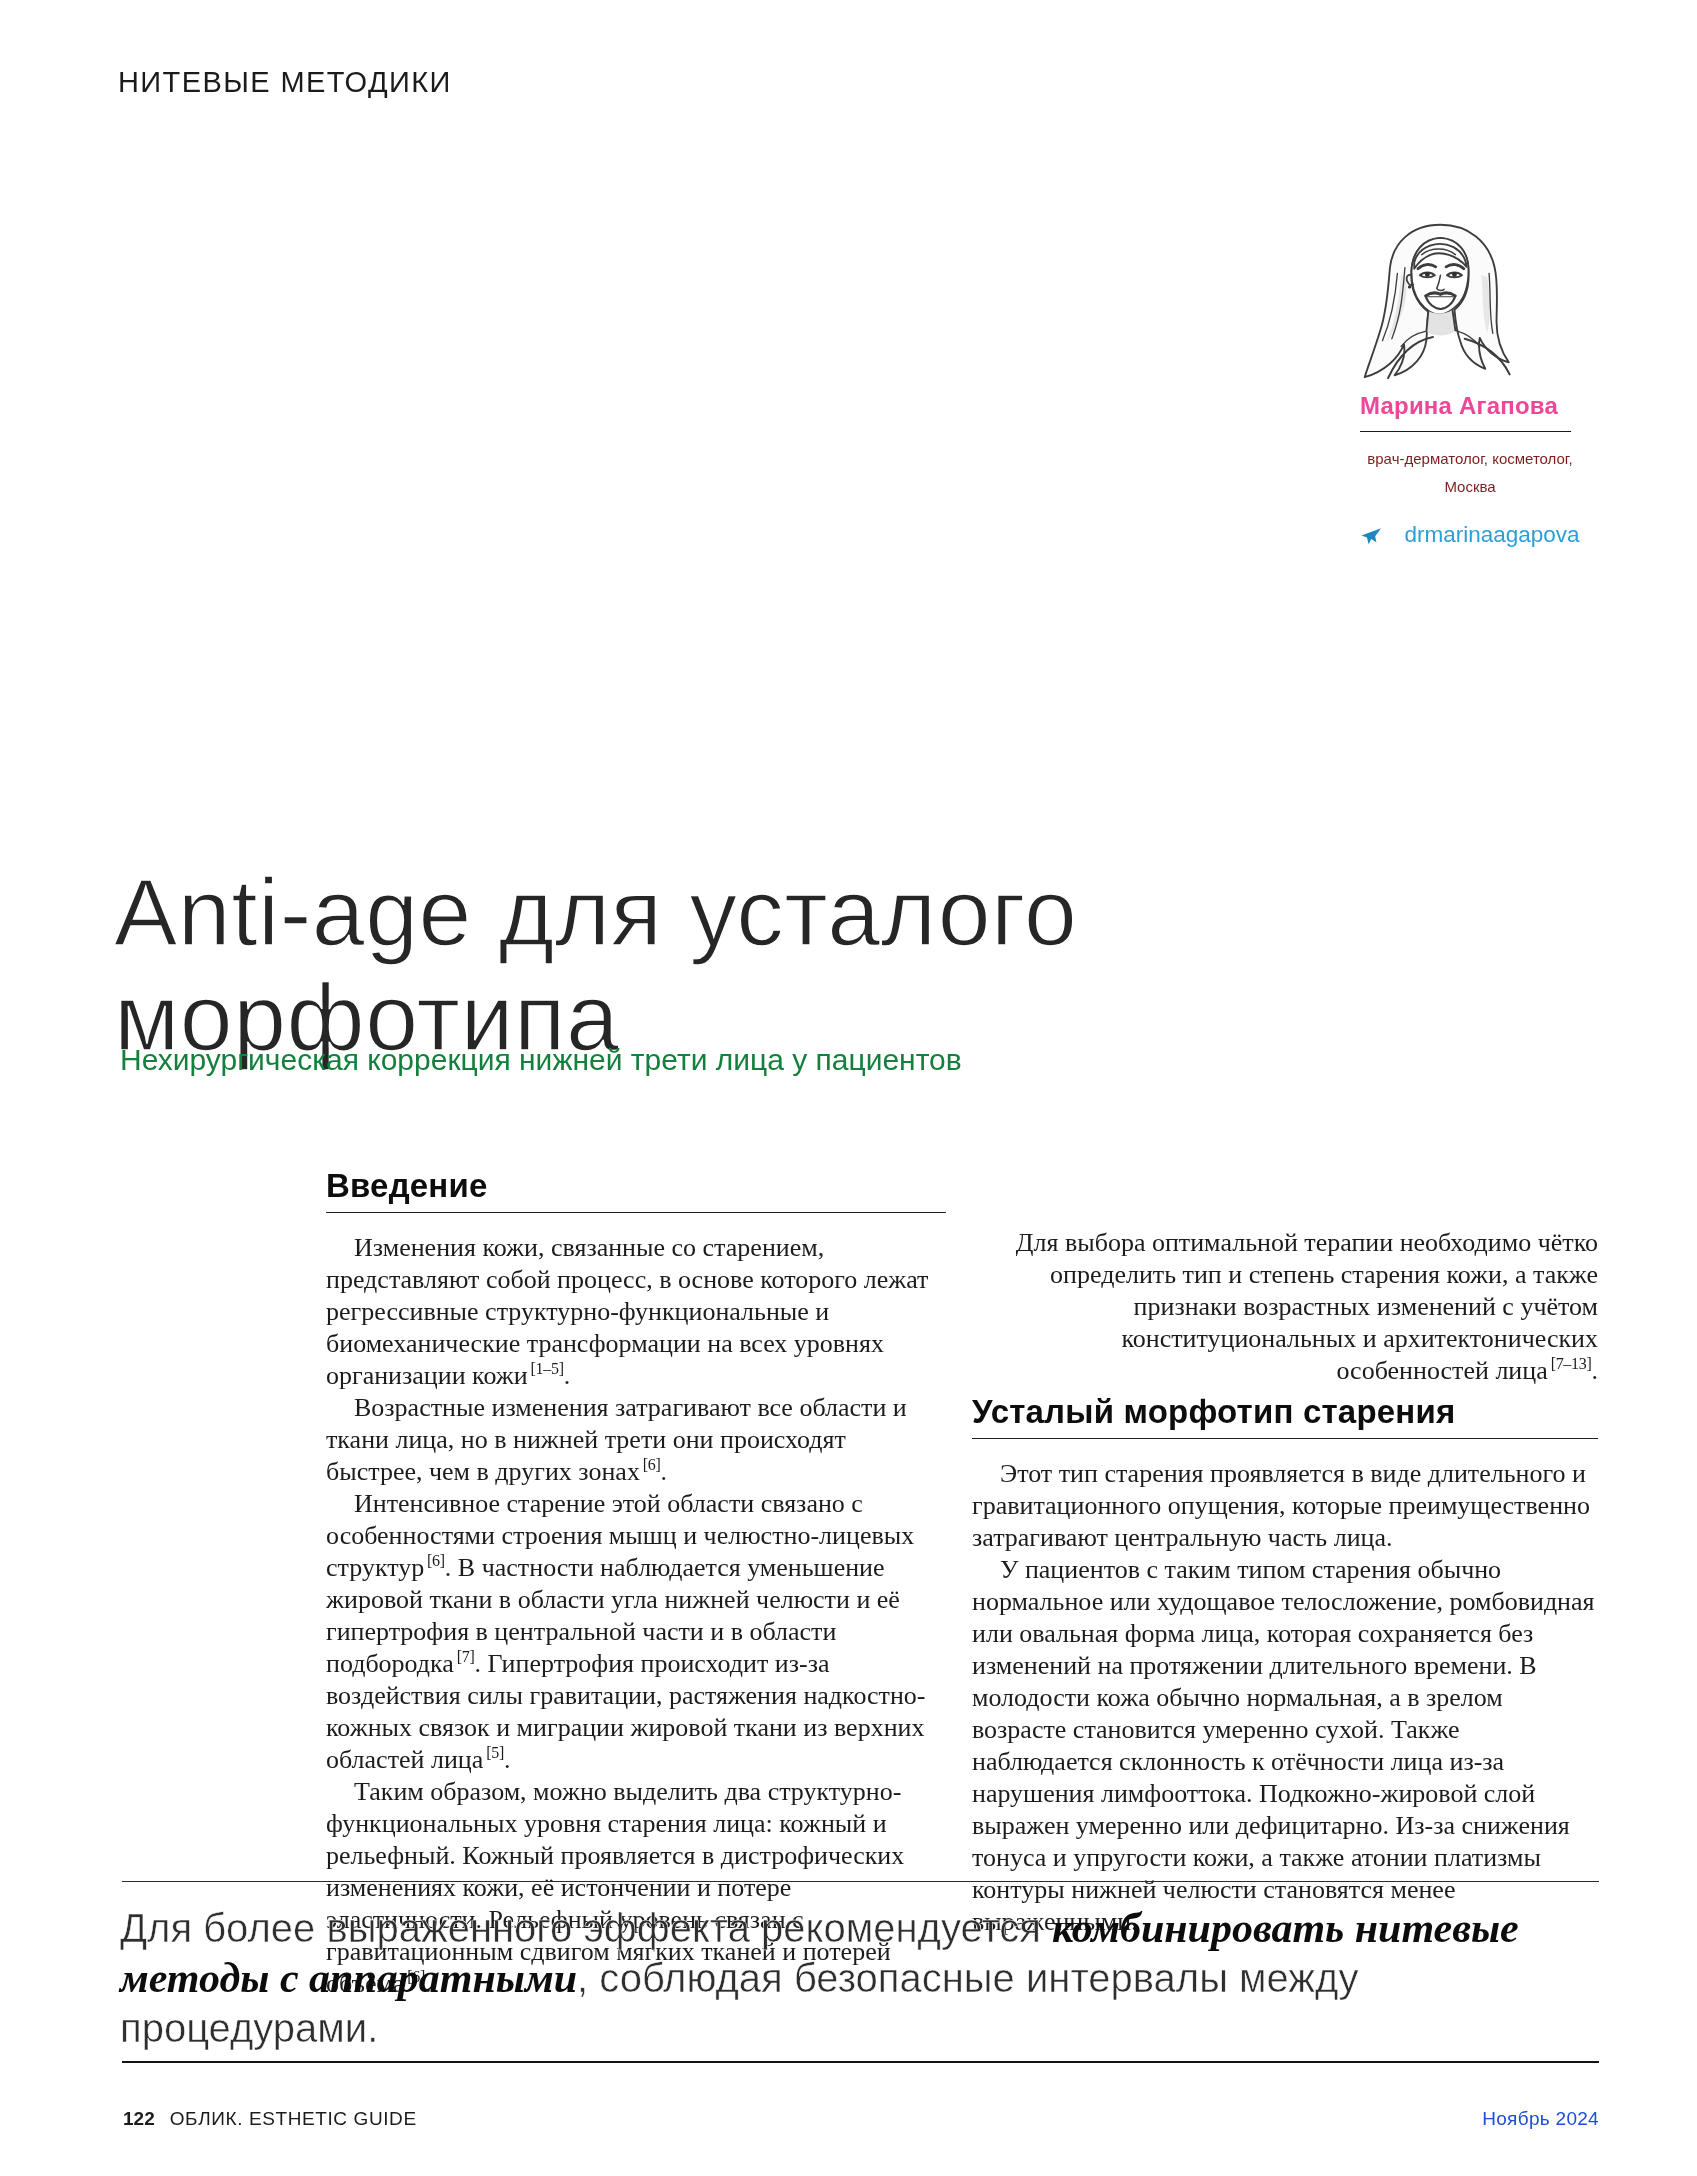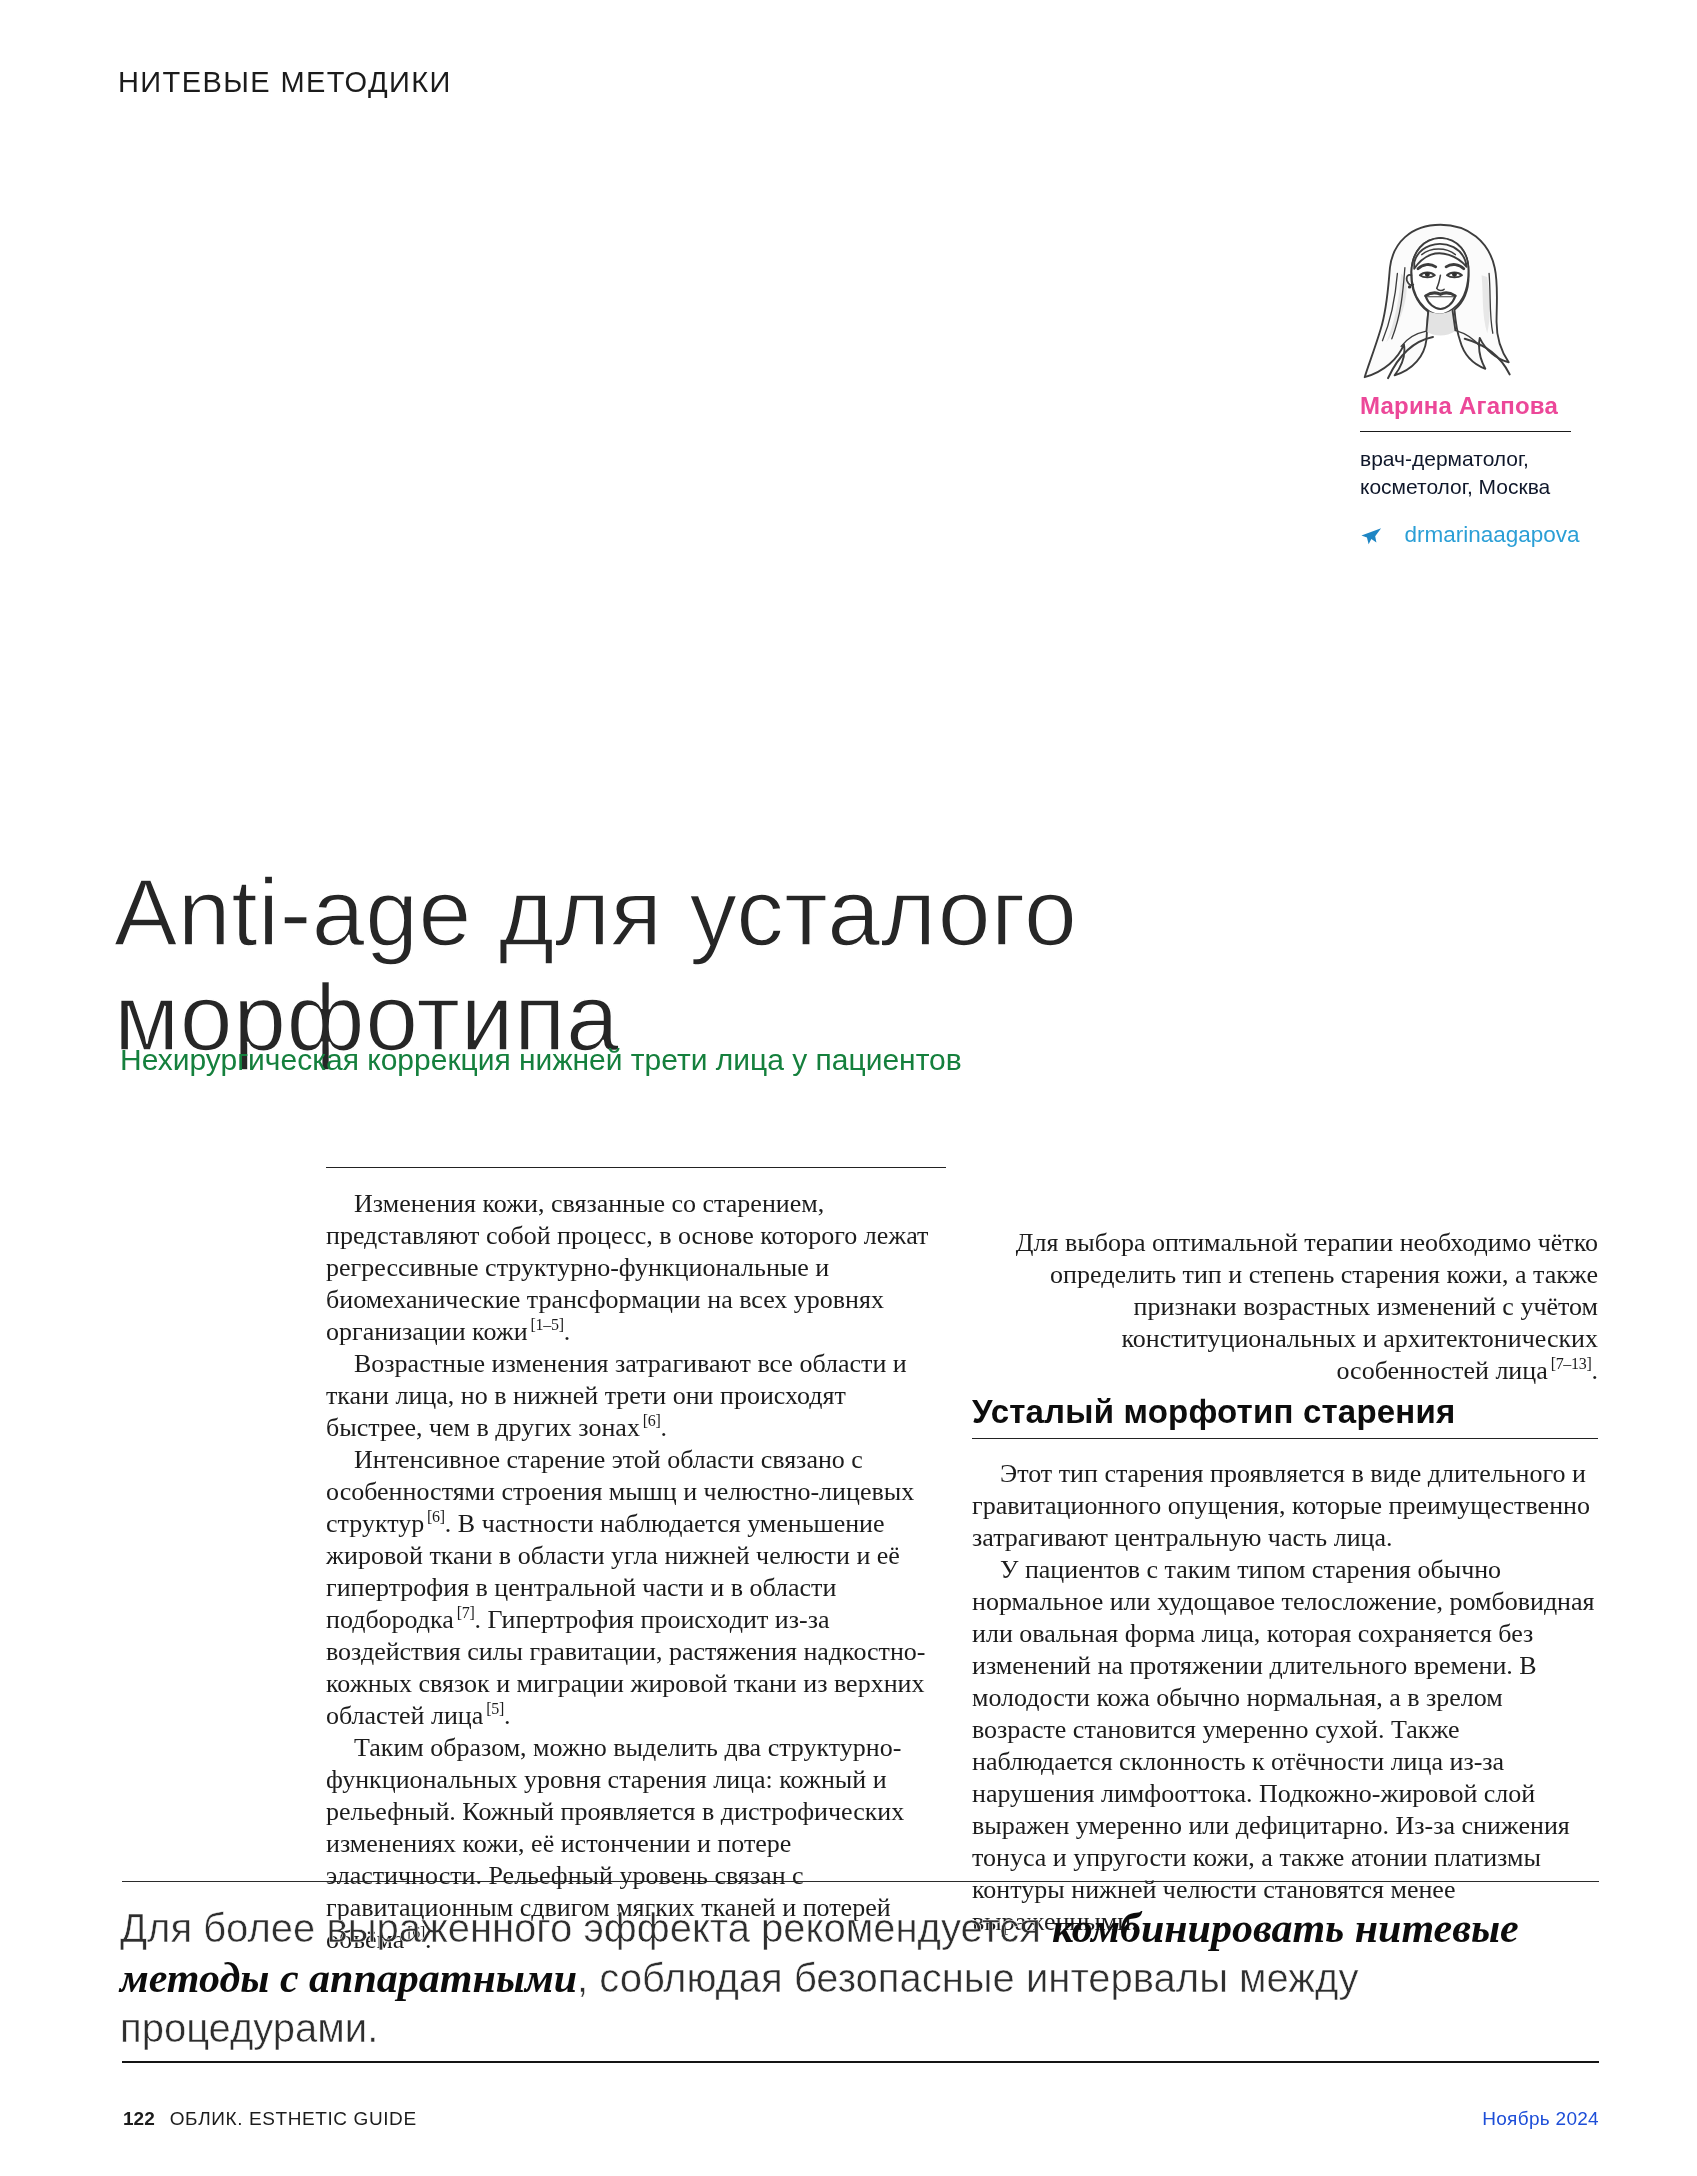--- a/index.html
+++ b/index.html
@@ -7,21 +7,21 @@
         font-family:"Liberation Sans",sans-serif;color:#1d1d1d;}
 
   .kicker{position:absolute;left:118px;top:66px;font-size:29px;font-weight:400;
           letter-spacing:1.4px;color:#1b1b1b;}
 
   
   .author{position:absolute;left:1360px;top:217px;width:240px;}
   .portrait{display:block;width:159px;height:167px;}
   .author-name{margin-top:8px;font-size:24px;font-weight:700;color:#ec4899;letter-spacing:0.2px;}
   .author-rule{width:211px;border:0;border-top:1.9px solid #1a1a1a;margin:11.2px 0 13px 0;}
-  .author-role{font-size:21px;line-height:28px;color:#0f172a;width:220px;}
+  .author-role{font-size:15px;line-height:28px;color:#7f1d1d;width:220px;text-align:center;}
   .author-tg{margin-top:20.6px;display:flex;align-items:center;gap:22px;cursor:pointer;}
   .author-tg .handle{font-size:22.5px;color:#2b9fd6;}
   .tg-icon{display:inline-block;width:22.5px;height:22.5px;}
 
   .title{position:absolute;left:114px;top:796px;font-weight:100;font-size:95px;line-height:105px;
          color:#262626;-webkit-text-stroke:1.5px #ffffff;letter-spacing:0.5px;}
   .title span{display:block;}
 
   .subtitle{position:absolute;left:120px;top:1012px;font-weight:300;font-size:30px;line-height:36px;
             color:#15803d;}
@@ -109,20 +109,21 @@
   <h1 class="title">
       <span>Anti-age для усталого</span>
       <span>морфотипа</span>
     </h1>
 
   <p class="subtitle">
       <span>Нехирургическая коррекция нижней трети лица у пациентов</span>
     </p>
 
   <div class="col col-left">
+    <h2>Введение</h2>
     <hr class="sec-rule">
     <p>Изменения кожи, связанные со старением, представляют собой процесс, в основе которого лежат регрессивные структурно-функциональные и биомеханические трансформации на всех уровнях организации кожи<sup> [1–5]</sup>.</p>
     <p>Возрастные изменения затрагивают все области и ткани лица, но в нижней трети они происходят быстрее, чем в других зонах<sup> [6]</sup>.</p>
     <p>Интенсивное старение этой области связано с особенностями строения мышц и челюстно-лицевых структур<sup> [6]</sup>. В частности наблюдается уменьшение жировой ткани в области угла нижней челюсти и её гипертрофия в центральной части и в области подбородка<sup> [7]</sup>. Гипертрофия происходит из-за воздействия силы гравитации, растяжения надкостно-кожных связок и миграции жировой ткани из верхних областей лица<sup> [5]</sup>.</p>
     <p>Таким образом, можно выделить два структурно-функциональных уровня старения лица: кожный и рельефный. Кожный проявляется в дистрофических изменениях кожи, её истончении и потере эластичности. Рельефный уровень связан с гравитационным сдвигом мягких тканей и потерей объёма<sup> [6]</sup>.</p>
   </div>
 
   <div class="col col-right">
     <p class="lead">Для выбора оптимальной терапии необходимо чётко определить тип и степень старения кожи, а также признаки возрастных изменений с учётом конституциональных и архитектонических особенностей лица<sup> [7–13]</sup>.</p>
     <h2>Усталый морфотип старения</h2>

